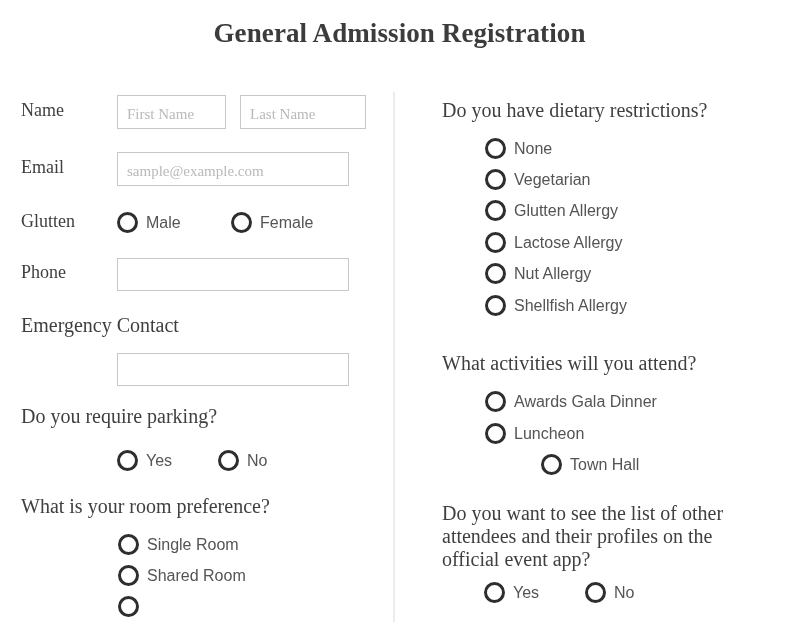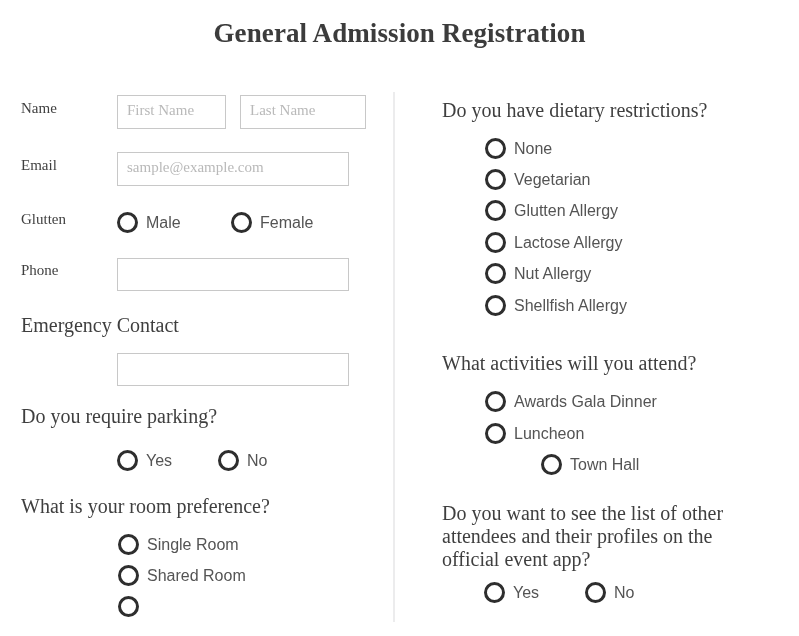--- a/index.html
+++ b/index.html
@@ -57,41 +57,41 @@
     left: 393px;
     top: 0;
     width: 406px;
     height: 636px;
   }
 
   
   .field-label {
     position: absolute;
     font-family: "Liberation Serif", serif;
-    font-size: 15px;
+    font-size: 18px;
     color: #3f3f3f;
     white-space: nowrap;
   }
 
   .question {
     position: absolute;
     font-family: "Liberation Serif", serif;
     font-size: 20px;
     color: #3f3f3f;
     line-height: 23px;
   }
 
   
   .text-input {
     position: absolute;
     box-sizing: border-box;
     border: 1px solid #c8c8c8;
     background: #ffffff;
-    font-family: Liberation Mono, monospace;
-    font-size: 12px;
+    font-family: Liberation Serif, serif;
+    font-size: 20px;
     color: #a21caf;
     padding: 0 9px;
     outline: none;
     border-radius: 0;
   }
   .text-input::placeholder {
     color: #b9b9b9;
     font-family: "Liberation Serif", serif;
     font-size: 15px;
     opacity: 1;

